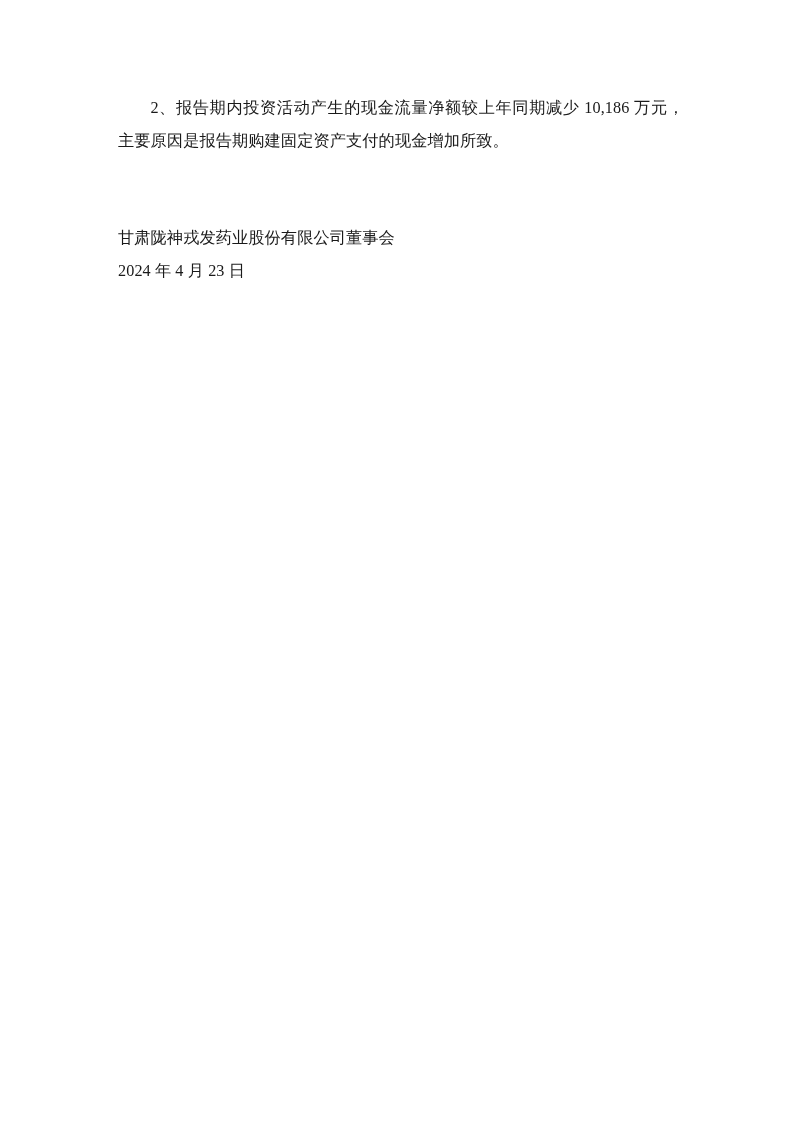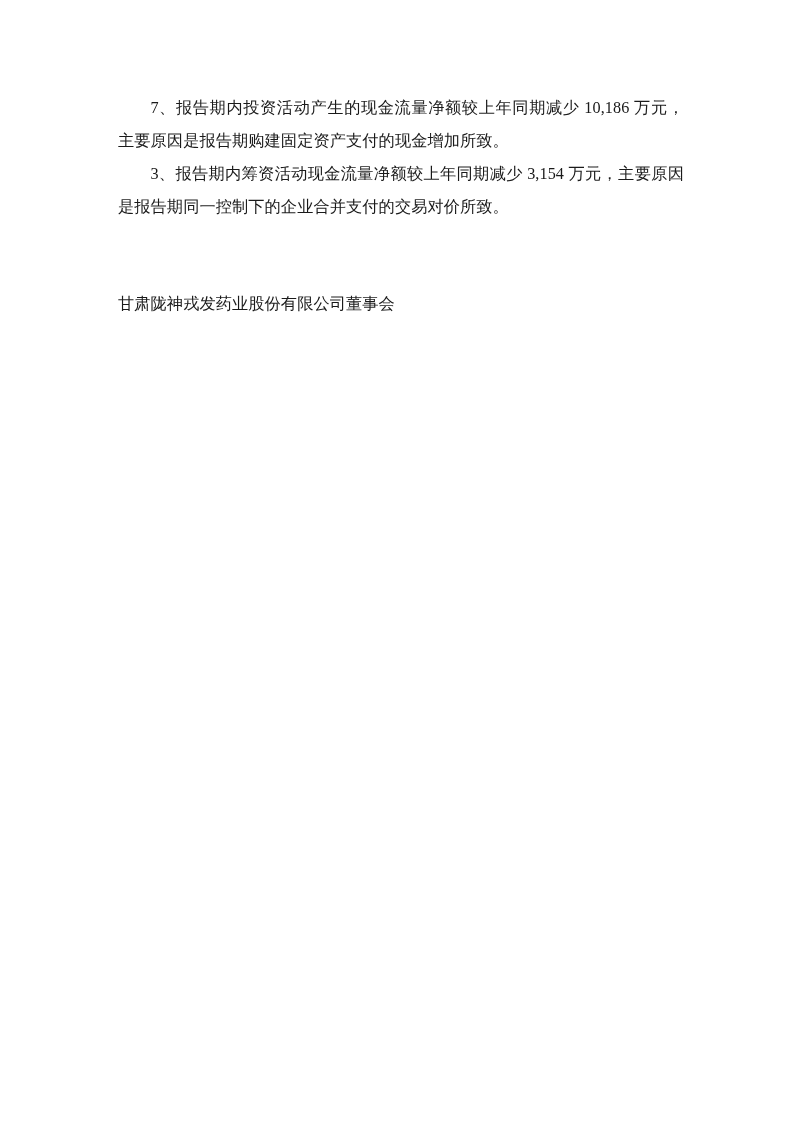--- a/index.html
+++ b/index.html
@@ -50,22 +50,22 @@
     letter-spacing: 0.1px;
     padding-right: 113px;
   }
 </style>
 </head>
 <body>
 
 <div class="page">
   <div class="content">
 
-    <p class="para">7、报告期内投资活动产生的现金流量净额较上年同期减少 10,186 万元，主要原因是报告期购建固定资产支付的现金增加所致。</p>
+    <p class="para">2、报告期内投资活动产生的现金流量净额较上年同期减少 10,186 万元，主要原因是报告期购建固定资产支付的现金增加所致。</p>
 
-    <p class="para">3、报告期内筹资活动现金流量净额较上年同期减少 3,154 万元，主要原因是报告期同一控制下的企业合并支付的交易对价所致。</p>
 
     <div class="signature-block">
       <div class="sig-company">甘肃陇神戎发药业股份有限公司董事会</div>
+      <div class="sig-date">2024 年 4 月 23 日</div>
     </div>
 
   </div>
 </div>
 
 </body></html>

